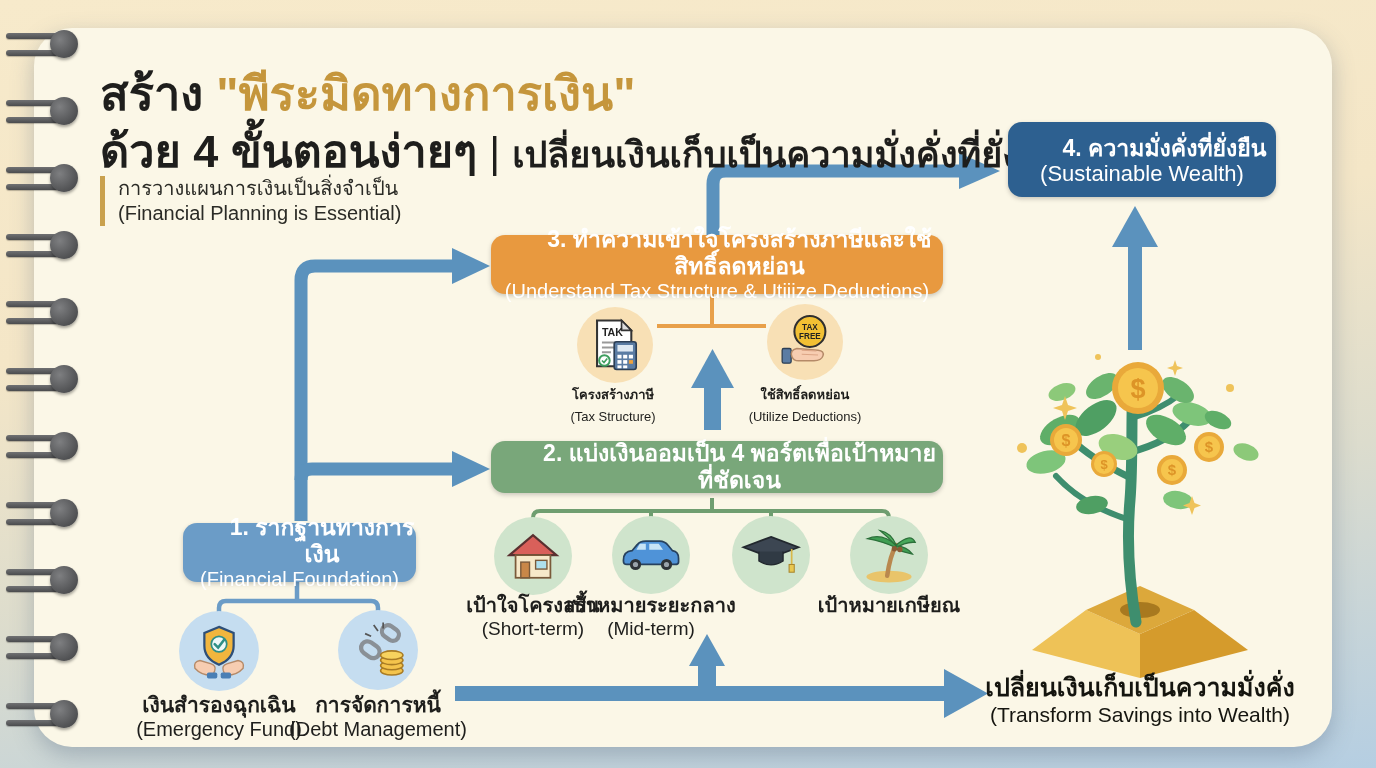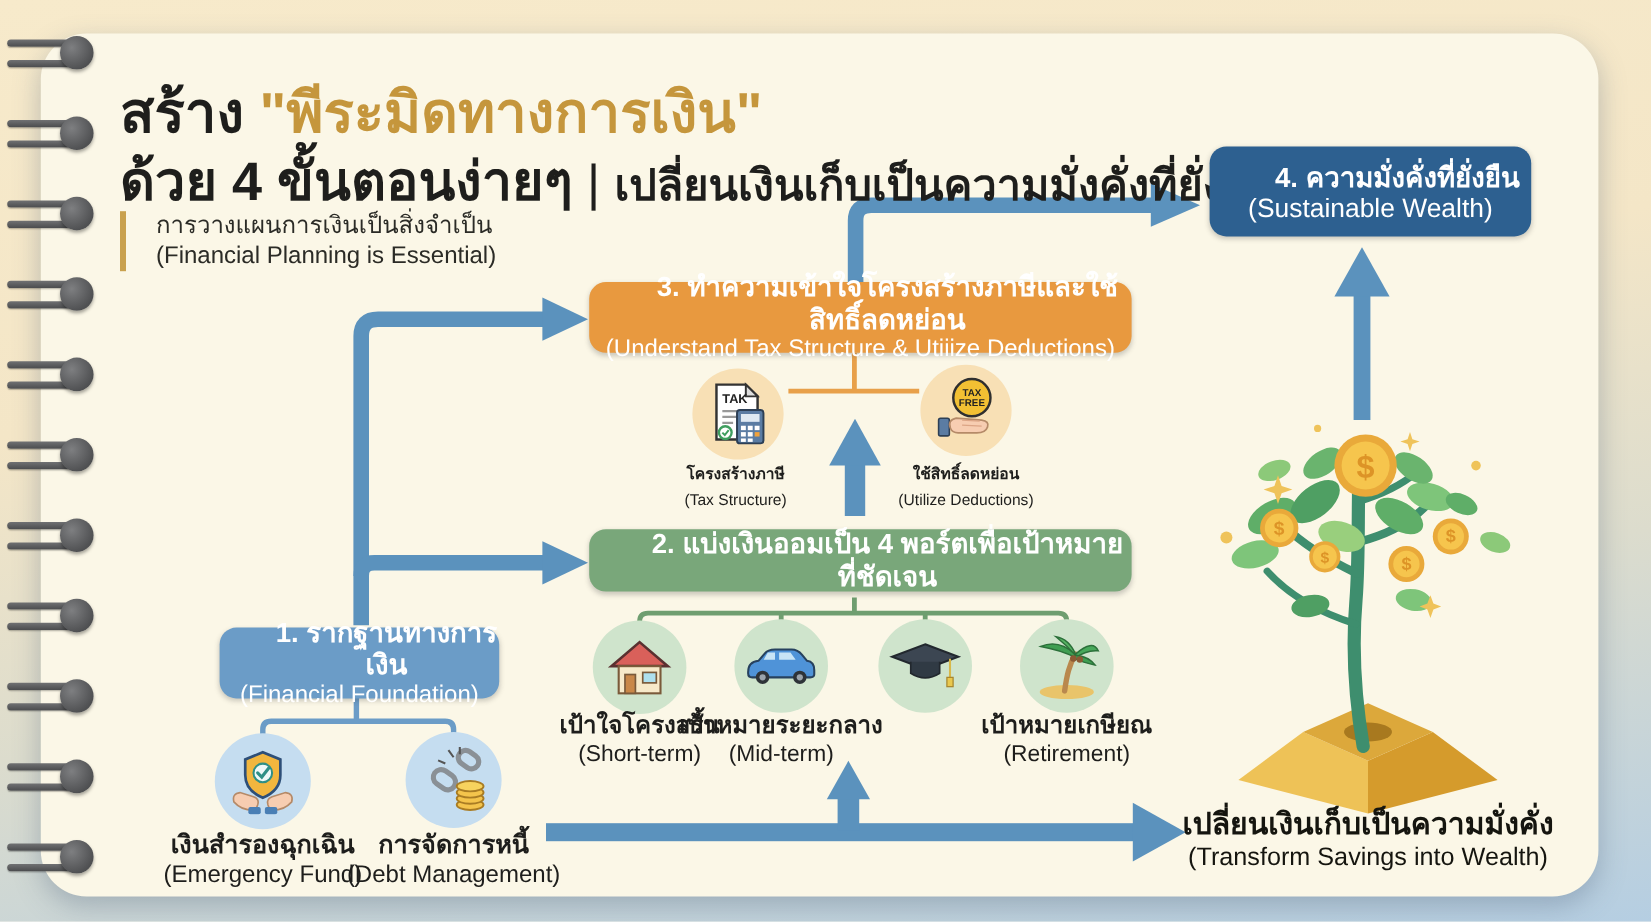--- a/index.html
+++ b/index.html
@@ -15,21 +15,21 @@
     background:linear-gradient(180deg,#707173,#4b4c4e);box-shadow:0 1px 1px rgba(0,0,0,.25);}
   .b1{top:4px}.b2{top:21px}
   .rdisc{position:absolute;left:44px;top:1px;width:28px;height:28px;border-radius:50%;
     background:radial-gradient(circle at 35% 35%,#7e7f81,#4f5052 72%);box-shadow:0 2px 3px rgba(0,0,0,.35);}
   
   .t1{position:absolute;left:100px;top:56px;font-size:47px;font-weight:bold;color:#1e1e1c;z-index:3;white-space:nowrap;}
   .t1 .gold{color:#c5963c;}
   .t2{position:absolute;left:100px;top:115px;font-size:45px;font-weight:bold;color:#1e1e1c;z-index:3;white-space:nowrap;}
   .t2 .divider{font-weight:400;font-size:42px;margin:0 12px;color:#1e1e1c;}
   .t2 .tail{font-size:36px;}
-  .subtitle{position:absolute;left:100px;top:176px;border-left:5px solid #c9a14e;padding-left:25px;
+  .subtitle{position:absolute;left:100px;top:176px;border-left:5px solid #c9a14e;padding-left:13px;
     color:#2b2b26;font-size:20px;line-height:25px;z-index:3;}
   
   .sbox{position:absolute;border-radius:14px;color:#fff;text-align:center;display:flex;
     flex-direction:column;justify-content:center;z-index:3;box-shadow:0 2px 4px rgba(60,60,60,.25);}
   .sbox-th{font-weight:bold;font-size:23px;line-height:27px;margin-left:45px;}
   .sbox-en{font-weight:normal;font-size:20px;line-height:23px;}
   .box1{left:183px;top:523px;width:233px;height:59px;background:#6b9cc7;}
   .box2{left:491px;top:441px;width:452px;height:52px;background:#79a77a;}
   .box3{left:491px;top:235px;width:452px;height:59px;background:#e8993f;}
   .box4{left:1008px;top:122px;width:268px;height:75px;background:#2d6090;}
@@ -320,21 +320,20 @@
   <div class="lbl lbl-port" style="left:438px;top:594px;">
     <div class="th">เป้าใจโครงสรั้น</div>
     <div class="en">(Short-term)</div>
   </div>
   <div class="lbl lbl-port" style="left:556px;top:594px;">
     <div class="th">เป้าหมายระยะกลาง</div>
     <div class="en">(Mid-term)</div>
   </div>
   <div class="lbl lbl-port" style="left:794px;top:594px;">
     <div class="th">เป้าหมายเกษียณ</div>
-    <div class="en">(Retirement)</div>
   </div>
 
   <div class="circ c-found" style="left:179px;top:611px;">
     <svg width="62" height="56" viewBox="0 0 72 64">
       <path d="M36,4 L53,11 V26 Q53,41 36,48 Q19,41 19,26 V11 Z" fill="#f2b63e" stroke="#2e4f78" stroke-width="2.6"></path>
       <circle cx="36" cy="24" r="9" fill="#eef8f8" stroke="#2f8f86" stroke-width="2"></circle>
       <path d="M31,24 L35,28 L42,19" stroke="#2f8f86" stroke-width="3" fill="none" stroke-linecap="round"></path>
       <path d="M8,52 Q6,44 14,43 L27,47 Q33,49 31,55 L29,60 Q16,61 8,52 Z" fill="#f7cdb1" stroke="#b58a68" stroke-width="1.6"></path>
       <path d="M64,52 Q66,44 58,43 L45,47 Q39,49 41,55 L43,60 Q56,61 64,52 Z" fill="#f7cdb1" stroke="#b58a68" stroke-width="1.6"></path>
       <rect x="22" y="57" width="12" height="7" rx="2" fill="#4a7fb5"></rect>

